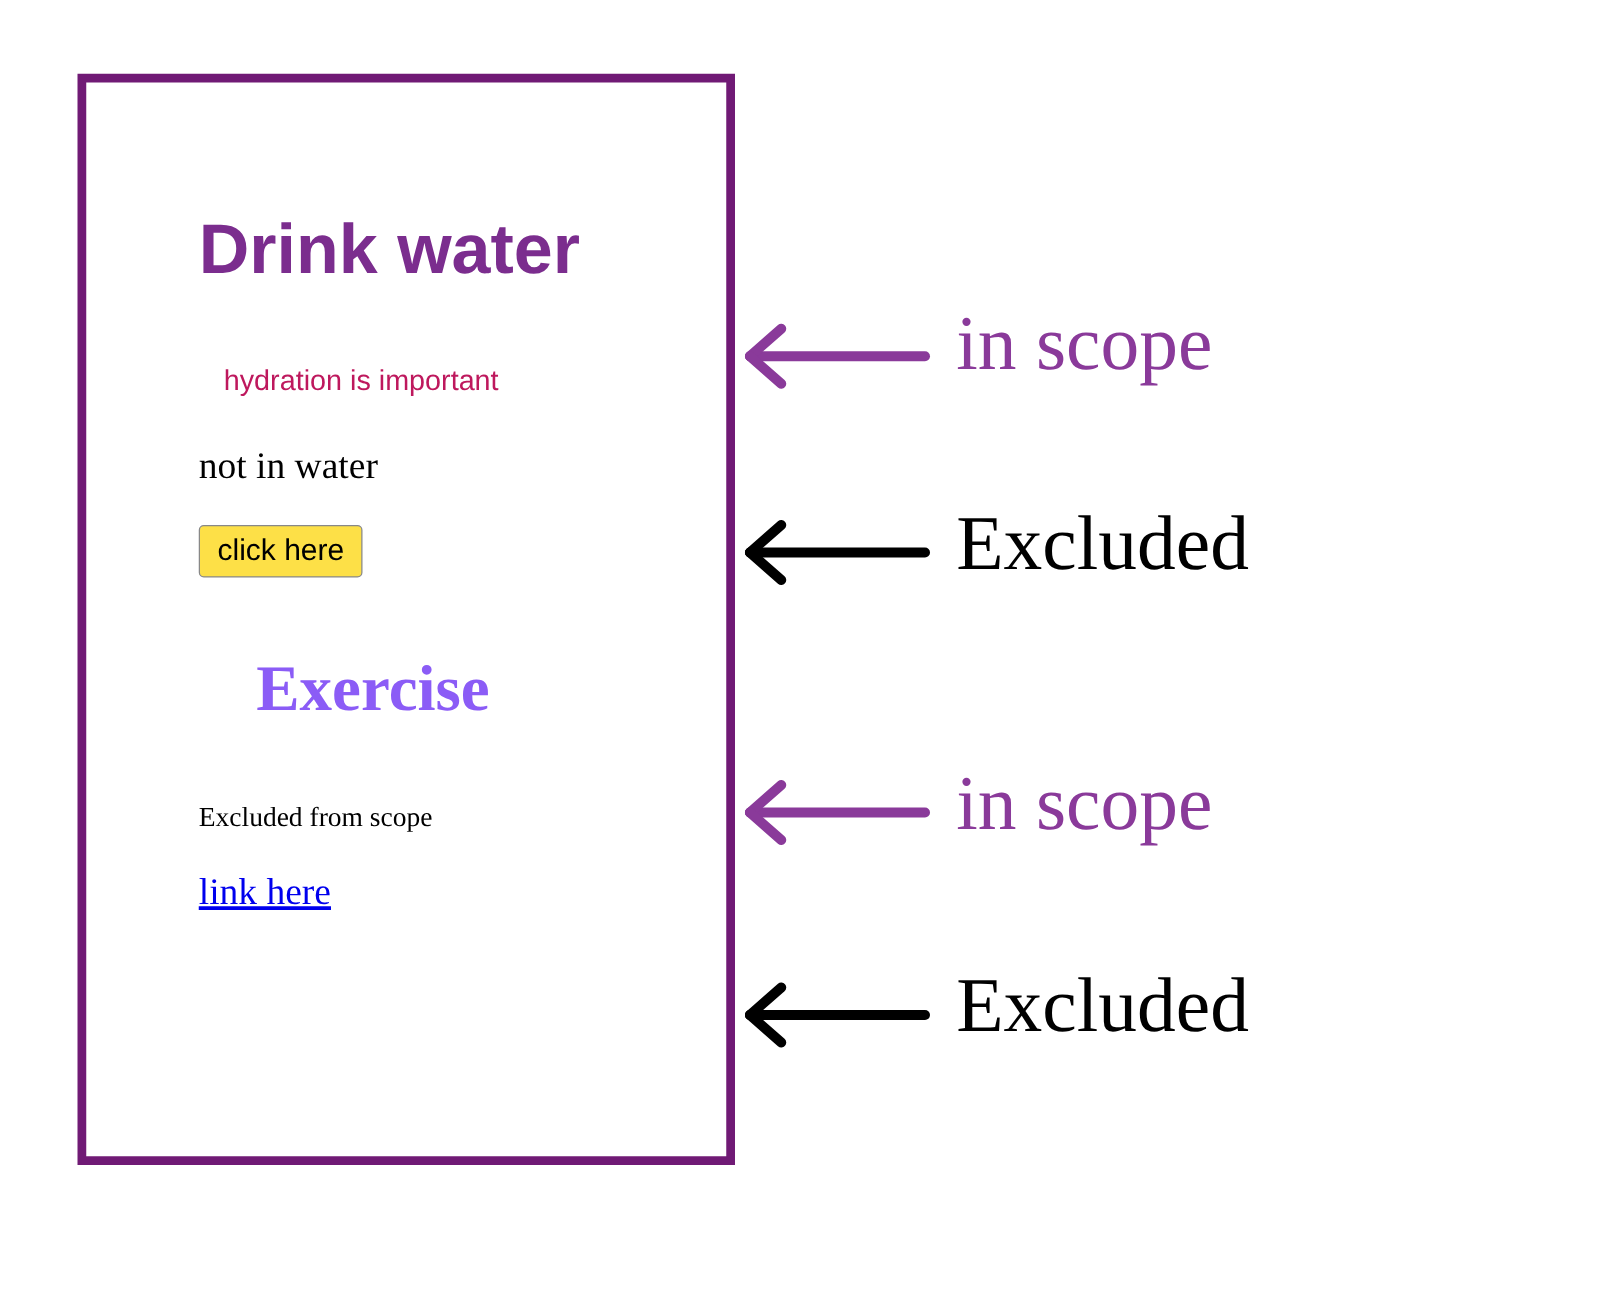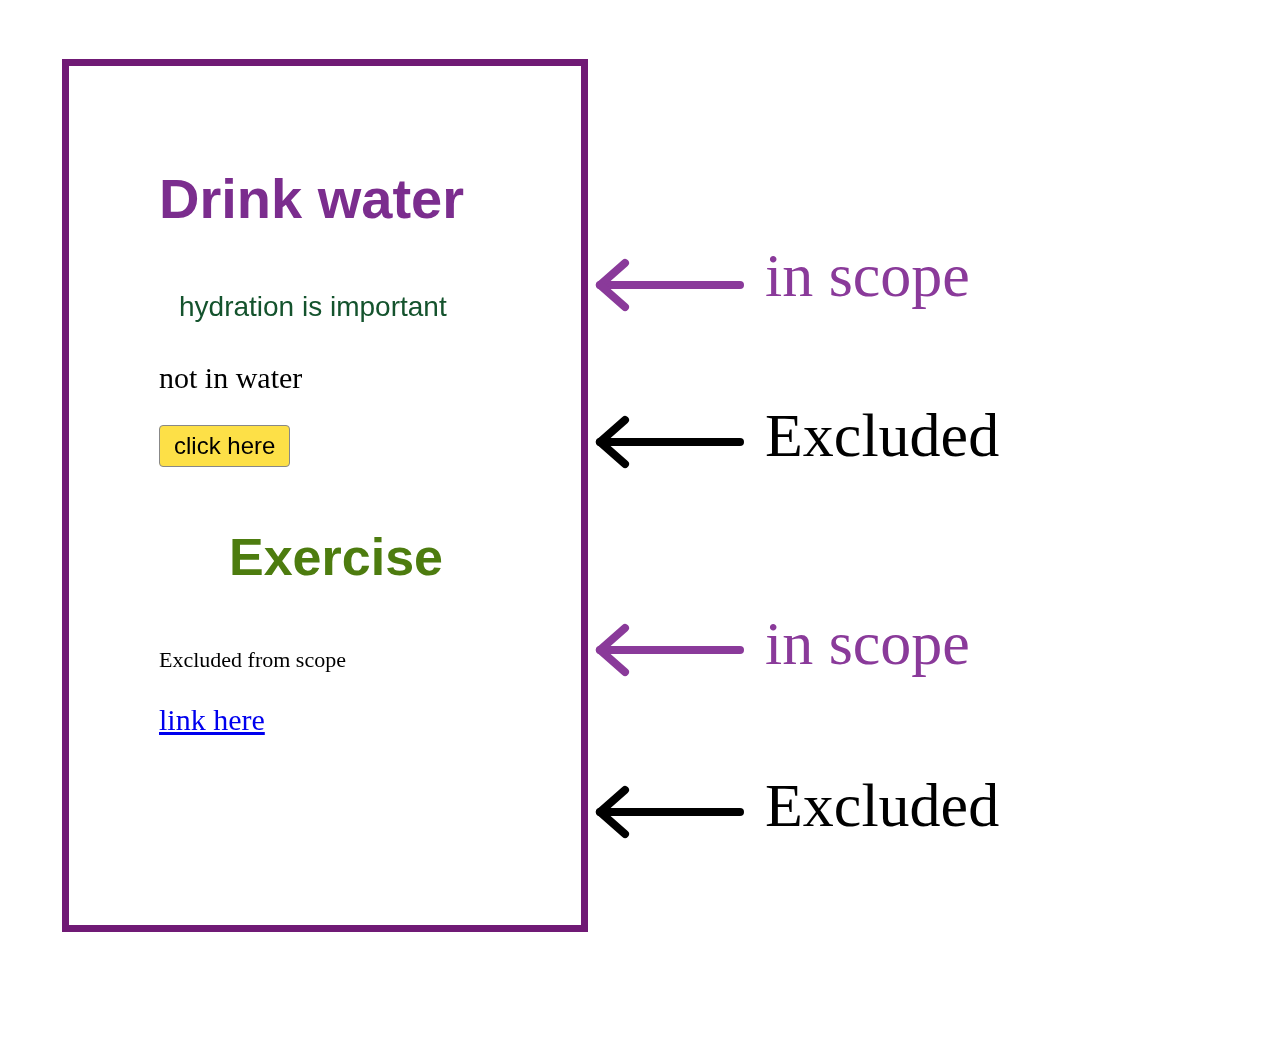--- a/index.html
+++ b/index.html
@@ -23,22 +23,22 @@
       border: 7px solid #701a75;
       padding: 100px 90px 40px 90px;
     }
     .heading1 {
       color: #7b2d8e;
       font-weight: bold;
       font-size: 56px;
       margin-bottom: 60px;
     }
     .subtext {
-      color: #14532d;
-      font-size: 28px;
+      color: #be185d;
+      font-size: 23px;
       margin-left: 20px;
       margin-bottom: 38px;
     }
     .plain {
       color: #000000;
       font-family: Georgia, 'Times New Roman', serif;
       font-size: 30px;
       margin-bottom: 30px;
     }
     .btn {
@@ -46,25 +46,26 @@
       font-size: 24px;
       padding: 6px 14px;
       background: #fde047;
       border: 1px solid #888;
       border-radius: 4px;
       cursor: pointer;
       margin-bottom: 60px;
       display: inline-block;
     }
     .heading2 {
-      color: #4d7c0f;
+      color: #8b5cf6;
       font-weight: bold;
       font-size: 52px;
-      margin-left: 70px;
+      margin-left: 46px;
       margin-bottom: 60px;
+      font-family: Liberation Serif, serif;
     }
     .subtext2 {
       color: #7b2d8e;
       font-size: 30px;
       margin-left: 60px;
       margin-bottom: 40px;
     }
     .plain2 {
       color: #000000;
       font-family: Georgia, 'Times New Roman', serif;

